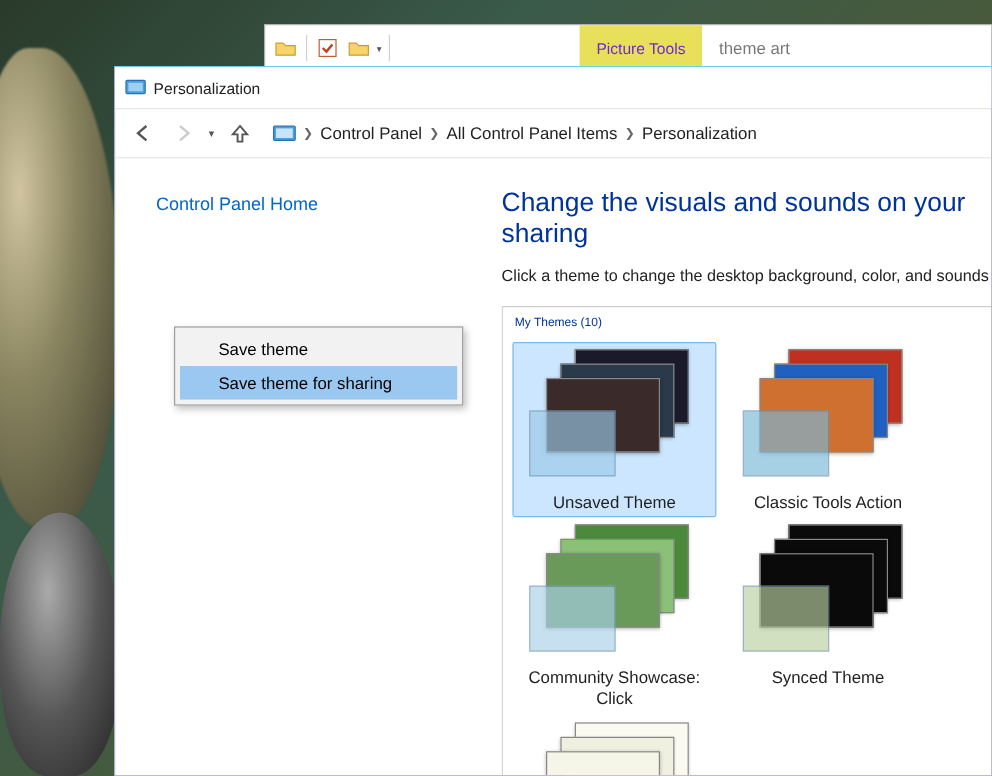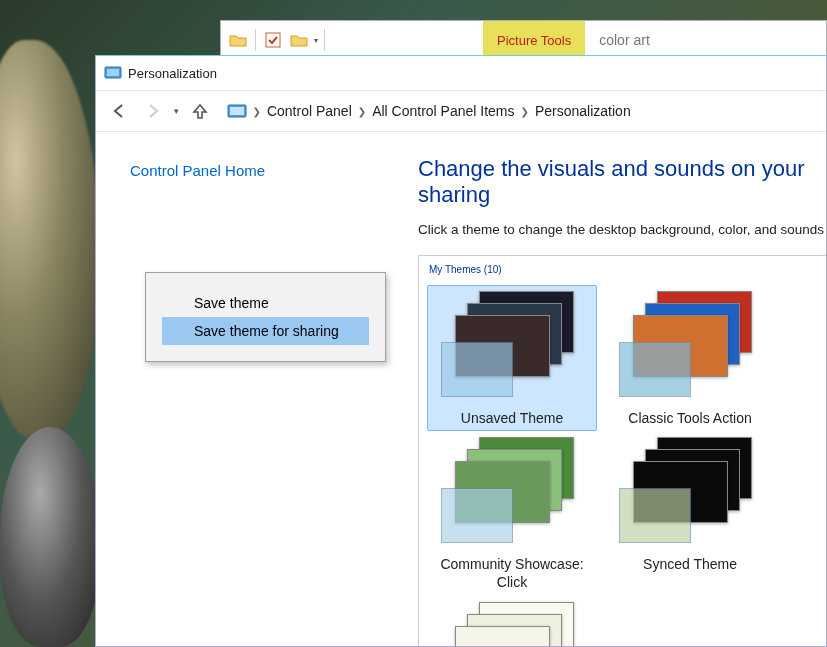--- a/index.html
+++ b/index.html
@@ -26,21 +26,21 @@
     position: absolute; top: 20px; left: 220px; right: 0; height: 40px;
     background: #fff; border: 1px solid #b0b0b0;
     display: flex; align-items: center;
   }
   .qat { display: flex; align-items: center; padding: 0 6px; gap: 4px; }
   .qat-icon { width: 22px; height: 22px; display: flex; align-items: center; justify-content: center; }
   .folder-icon svg { width: 18px; height: 14px; }
   .qat-sep { width: 1px; height: 22px; background: #d0d0d0; margin: 0 2px; }
   .qat-drop { font-size: 8px; color: #555; }
   .tab-picture-tools {
-    background: #e8e05a; padding: 6px 14px; font-size: 13px; color: #b91c1c;
+    background: #e8e05a; padding: 6px 14px; font-size: 13px; color: #6d28d9;
     margin-left: 150px; height: 100%;
     display: flex; align-items: center;
   }
   .tab-gameart { padding: 6px 14px; font-size: 14px; color: #777; }
 
   
   .cp-window {
     position: absolute; top: 55px; left: 95px; right: 0; bottom: 0;
     background: #fff; border: 1px solid #aac; border-top: 1px solid #6ad0e8;
     display: flex; flex-direction: column;
@@ -90,21 +90,21 @@
     position: absolute; width: 72px; height: 55px; bottom: 4px; left: 4px;
     background: rgba(150,190,230,0.55); border: 1px solid #6a8aaa;
   }
   .theme-label { font-size: 14px; color: #222; line-height: 1.3; }
 
   
   .context-menu {
     position: absolute; top: 272px; left: 145px; width: 241px;
     background: #f2f2f2; border: 1px solid #a0a0a0;
     box-shadow: 2px 3px 6px rgba(0,0,0,0.25);
-    padding: 16px;
+    padding: 4px;
   }
   .context-item { padding: 6px 8px 6px 32px; font-size: 14px; color: #000; }
   .context-item.hover { background: #9ac8f0; }
 
   svg { display: block; }
 </style>
 </head>
 <body>
 
 <div class="desktop-bg"></div>
@@ -125,21 +125,21 @@
     </div>
     <div class="qat-icon folder-icon">
       <svg viewBox="0 0 18 14">
           <path d="M1 3 h6 l2 2 h8 v8 h-16 z" fill="#f7d36a" stroke="#c9a030"></path>
         </svg>
     </div>
     <div class="qat-drop">▾</div>
     <div class="qat-sep"></div>
   </div>
   <div class="tab-picture-tools">Picture Tools</div>
-  <div class="tab-gameart">color art</div>
+  <div class="tab-gameart">theme art</div>
 </div>
 
 <div class="cp-window">
   <div class="titlebar">
     <span class="app-icon">
       <svg viewBox="0 0 18 18">
           <rect x="1" y="3" width="16" height="11" rx="1" fill="#4aa0e0" stroke="#2a70b0"></rect>
           <rect x="3" y="5" width="12" height="7" fill="#a0d0f0"></rect>
         </svg>
     </span>

